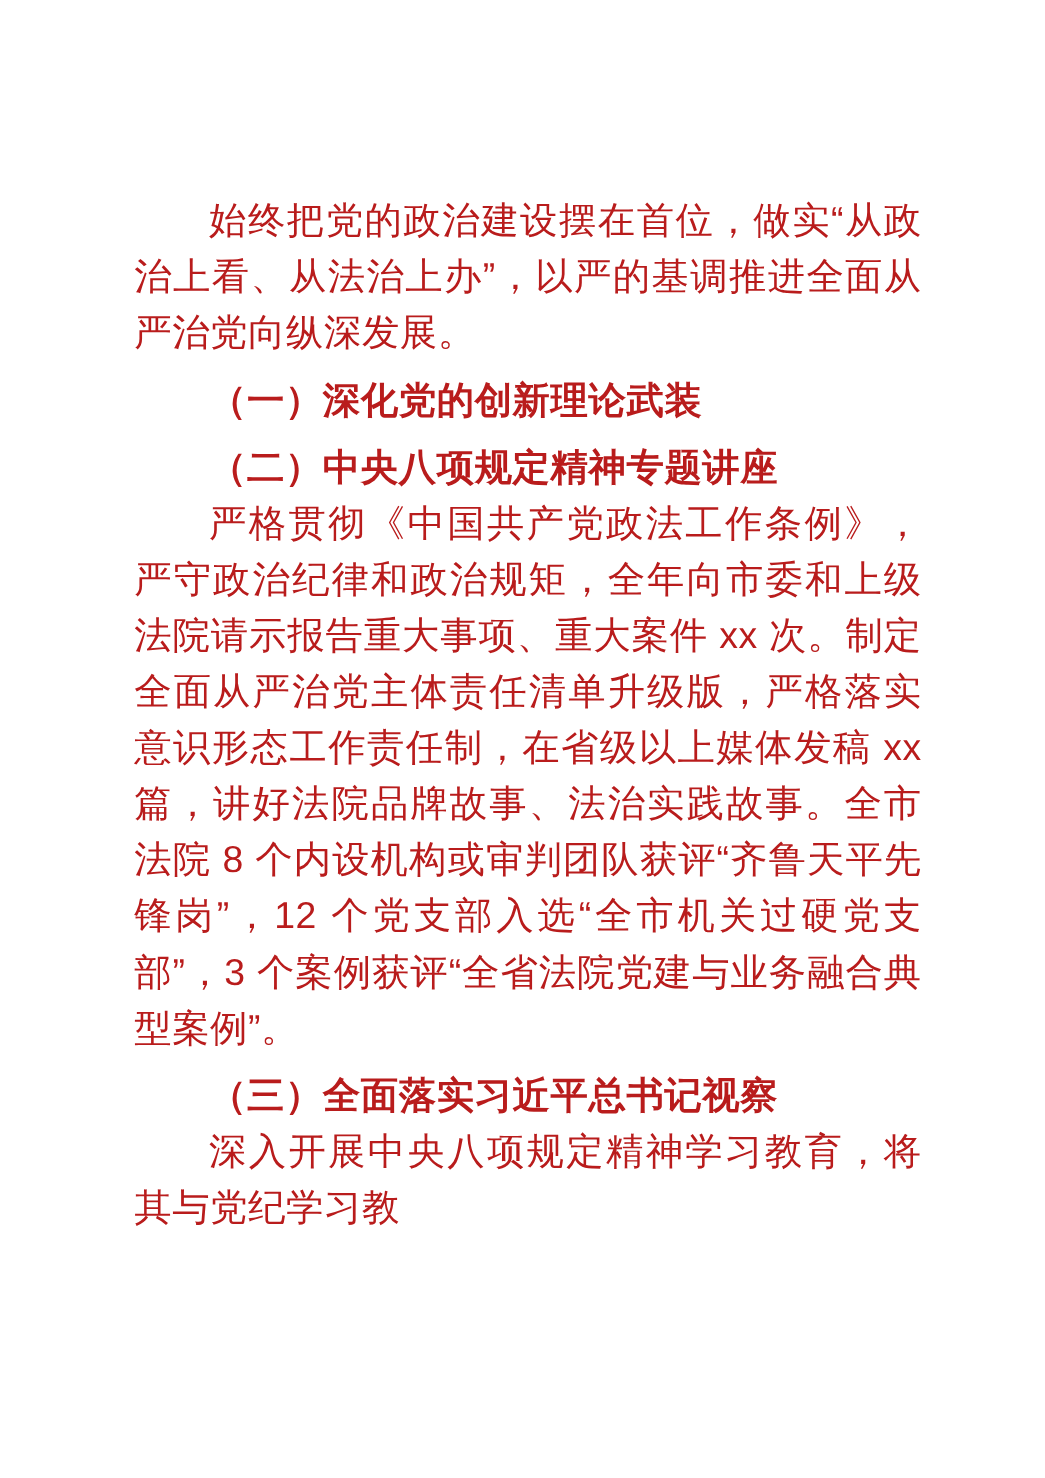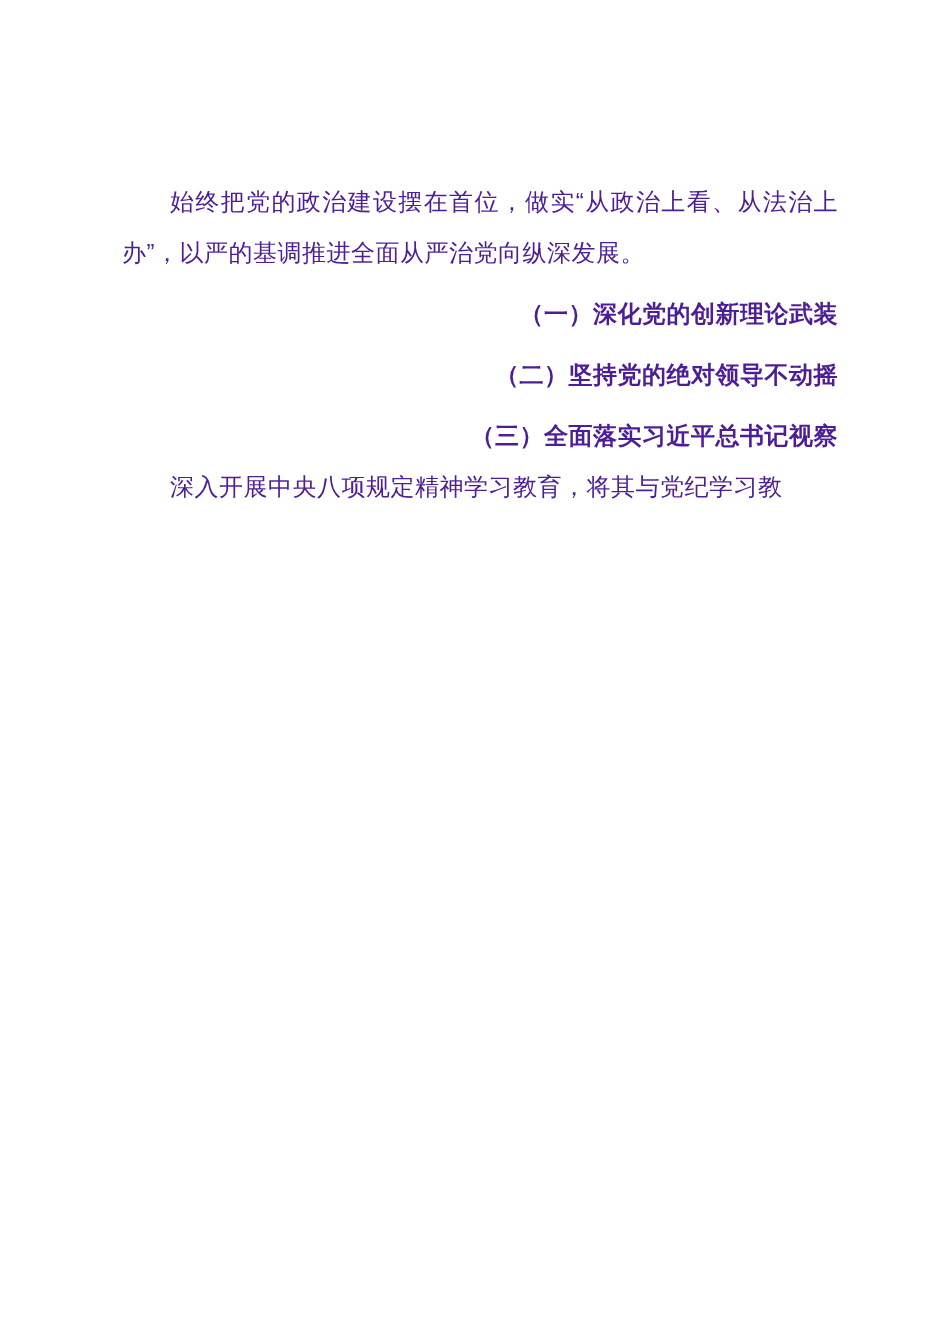--- a/index.html
+++ b/index.html
@@ -21,46 +21,47 @@
     height: 1344px;
     box-sizing: border-box;
     padding: 176px 112px 0 122px;
     background: #ffffff;
     overflow: hidden;
   }
   .doc-page p,
   .doc-page h3 {
     margin: 0;
     padding: 0;
-    color: #4c1d95;
-    font-size: 24px;
+    color: #b91c1c;
+    font-size: 34px;
     line-height: 51px;
     text-indent: 2em;
     text-align: justify;
     letter-spacing: 0.5px;
     word-break: break-all;
     font-family: "Liberation Sans", sans-serif;
   }
   .doc-page p.body-paragraph {
     font-weight: normal;
   }
   .doc-page h3.section-heading {
     font-weight: bold;
     margin-top: 10px;
-    text-align: right;
+    text-align: left;
   }
 </style>
 </head>
 <body>
 
 <div class="doc-page">
   <p class="body-paragraph">始终把党的政治建设摆在首位，做实“从政治上看、从法治上办”，以严的基调推进全面从严治党向纵深发展。</p>
 
   <h3 class="section-heading">（一）深化党的创新理论武装</h3>
 
 
-  <h3 class="section-heading">（二）坚持党的绝对领导不动摇</h3>
+  <h3 class="section-heading">（二）中央八项规定精神专题讲座</h3>
 
+  <p class="body-paragraph">严格贯彻《中国共产党政法工作条例》，严守政治纪律和政治规矩，全年向市委和上级法院请示报告重大事项、重大案件 xx 次。制定全面从严治党主体责任清单升级版，严格落实意识形态工作责任制，在省级以上媒体发稿 xx 篇，讲好法院品牌故事、法治实践故事。全市法院 8 个内设机构或审判团队获评“齐鲁天平先锋岗”，12 个党支部入选“全市机关过硬党支部”，3 个案例获评“全省法院党建与业务融合典型案例”。</p>
 
   <h3 class="section-heading">（三）全面落实习近平总书记视察</h3>
 
   <p class="body-paragraph">深入开展中央八项规定精神学习教育，将其与党纪学习教</p>
 </div>
 
 </body></html>

